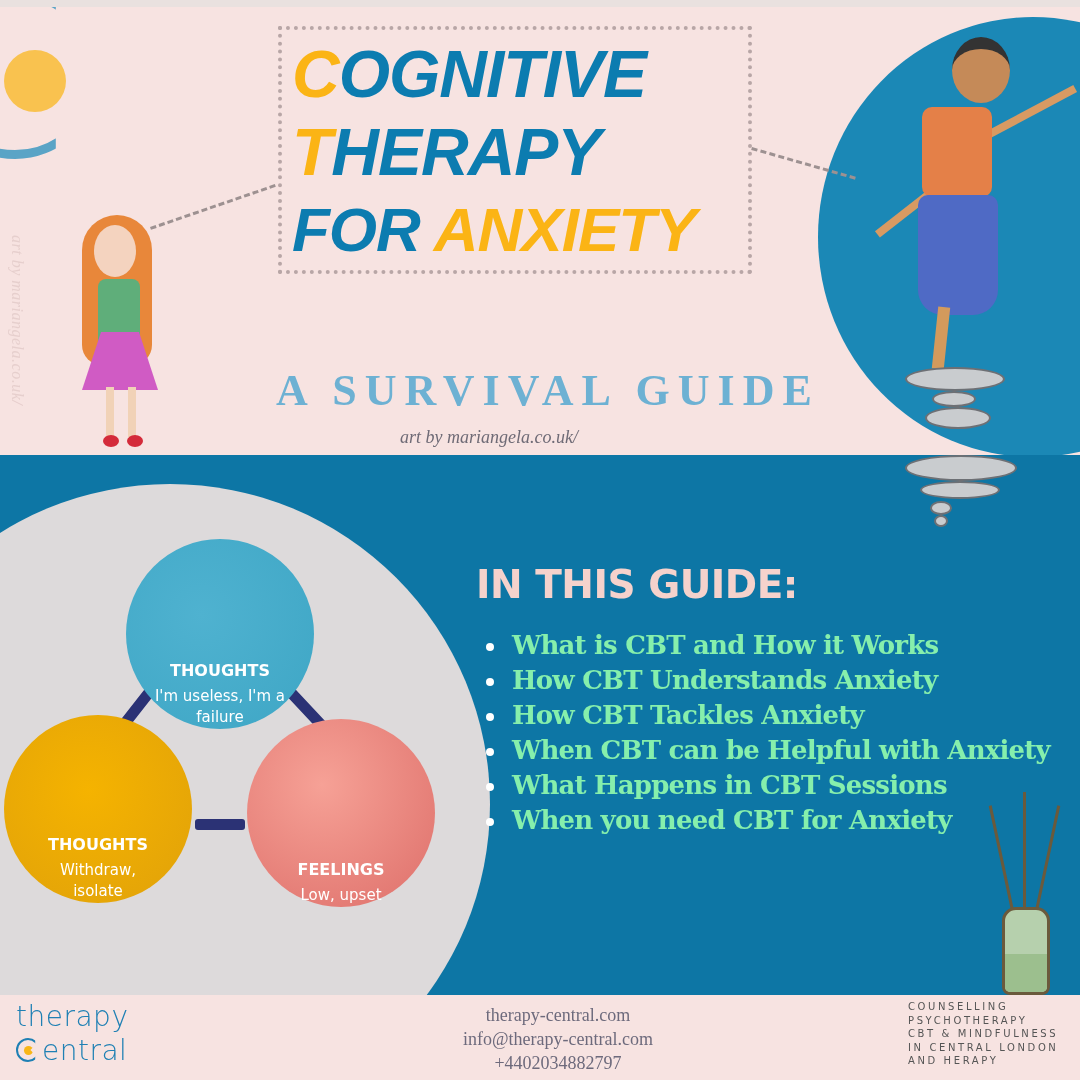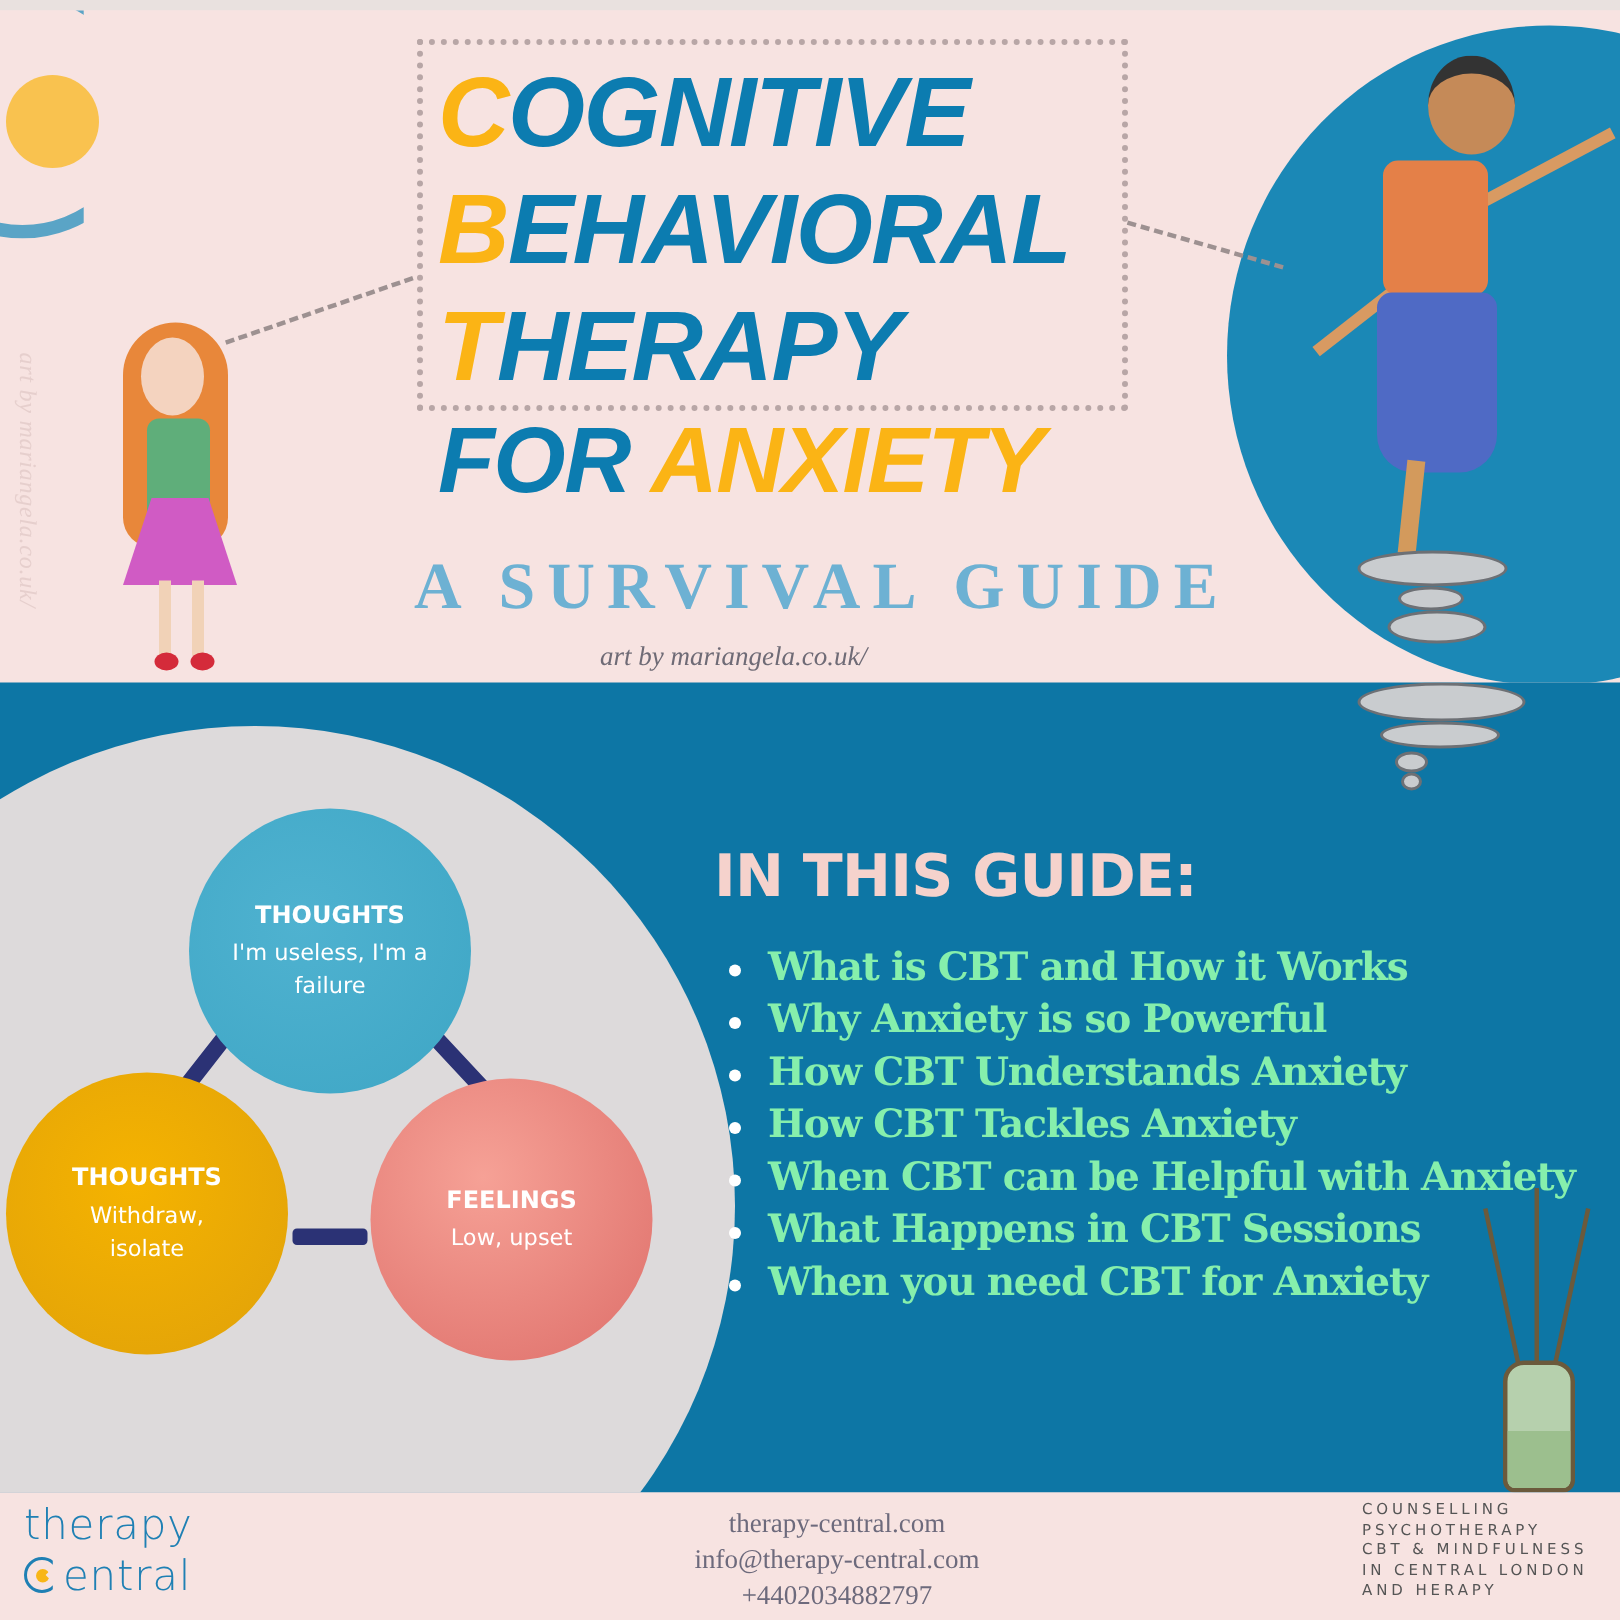--- a/index.html
+++ b/index.html
@@ -29,21 +29,21 @@
   
   .girl-hair { position: absolute; left: 82px; top: 208px; width: 70px; height: 150px; background: #e8873a; border-radius: 35px 35px 20px 20px; }
   .girl-face { position: absolute; left: 94px; top: 218px; width: 42px; height: 52px; border-radius: 50%; background: #f4d3bf; }
   .girl-top { position: absolute; left: 98px; top: 272px; width: 42px; height: 70px; background: #5fae7a; border-radius: 8px; }
   .girl-skirt { position: absolute; left: 82px; top: 325px; width: 76px; height: 58px; background: #d05bc4; clip-path: polygon(25% 0, 75% 0, 100% 100%, 0 100%); }
   .girl-leg { position: absolute; top: 380px; width: 8px; height: 50px; background: #f1d2b7; }
   .girl-shoe { position: absolute; top: 428px; width: 16px; height: 12px; border-radius: 50%; background: #d42b3a; }
 
   .band { position: absolute; left: 0; top: 455px; width: 1080px; height: 540px; background: #0d76a5; overflow: hidden; }
   .grey-disc { position: absolute; left: -150px; top: 29px; width: 640px; height: 640px; border-radius: 50%; background: #dddadb; }
-  .node { position: absolute; border-radius: 50%; display: flex; flex-direction: column; align-items: center; justify-content: center; text-align: center; color: #fff; font-family: "DejaVu Sans", sans-serif; }
+  .node { position: absolute; border-radius: 50%; display: flex; flex-direction: column; align-items: center; justify-content: flex-end; text-align: center; color: #fff; font-family: "DejaVu Sans", sans-serif; }
   .node .nh { font-weight: bold; font-size: 16px; margin-bottom: 6px; }
   .node .nb { font-size: 15px; line-height: 1.45; }
   .n-thoughts { left: 126px; top: 84px; width: 188px; height: 190px; background: radial-gradient(circle at 40% 40%, #4fb2d0, #3ea6c5); }
   .n-behaviour { left: 4px; top: 260px; width: 188px; height: 188px; background: radial-gradient(circle at 45% 40%, #f5b300, #e0a10a); }
   .n-feelings { left: 247px; top: 264px; width: 188px; height: 188px; background: radial-gradient(circle at 40% 35%, #f6a196, #de6f6a); }
   .n-thoughts .nb { width: 150px; }
   .bar { position: absolute; height: 11px; background: #2b3275; border-radius: 3px; transform-origin: 0 50%; }
   .guide-head { position: absolute; left: 476px; top: 107px; font-family: "DejaVu Sans", sans-serif; font-weight: bold; font-size: 39px; color: #f5d2cc; letter-spacing: -0.5px; }
   .guide-list { position: absolute; left: 484px; top: 173px; margin: 0; padding: 0; list-style: none; }
   .guide-list li { position: relative; padding-left: 28px; font-family: "DejaVu Serif", serif; font-weight: bold; font-size: 26px; line-height: 35px; color: #86efac; white-space: nowrap; letter-spacing: -0.8px; }
@@ -71,21 +71,20 @@
   <div class="vert-credit">art by mariangela.co.uk/</div>
 
   <div class="blue-disc"></div>
 
   <div class="dotbox"></div>
   <div class="connector" style="left:150px;top:220px;width:132px;transform:rotate(-19deg);"></div>
   <div class="connector" style="left:752px;top:140px;width:108px;transform:rotate(16deg);"></div>
 
   <div class="title">
     <div class="line"><span class="acc">C</span><span>OGNITIVE</span></div>
-    <div class="line"><span class="acc">B</span><span>EHAVIORAL</span></div>
     <div class="line"><span class="acc">T</span><span>HERAPY</span></div>
     <div class="line line4" style="font-size:62px;"><span>FOR </span><span class="acc">ANXIETY</span></div>
   </div>
 
   <div class="subtitle">A SURVIVAL GUIDE</div>
   <div class="credit">art by mariangela.co.uk/</div>
 
   <div>
     <div class="girl-hair"></div>
     <div class="girl-face"></div>
@@ -131,21 +130,20 @@
     <div class="nb" style="width:110px;">Withdraw, isolate</div>
   </div>
   <div class="node n-feelings">
     <div class="nh">FEELINGS</div>
     <div class="nb">Low, upset</div>
   </div>
 
   <div class="guide-head">IN THIS GUIDE:</div>
   <ul class="guide-list">
     <li>What is CBT and How it Works</li>
-    <li>Why Anxiety is so Powerful</li>
     <li>How CBT Understands Anxiety</li>
     <li>How CBT Tackles Anxiety</li>
     <li>When CBT can be Helpful with Anxiety</li>
     <li>What Happens in CBT Sessions</li>
     <li>When you need CBT for Anxiety</li>
   </ul>
 
   <div class="diffuser">
     <div class="stick" style="transform:rotate(-12deg);"></div>
     <div class="stick" style="transform:rotate(0deg);height:175px;"></div>

